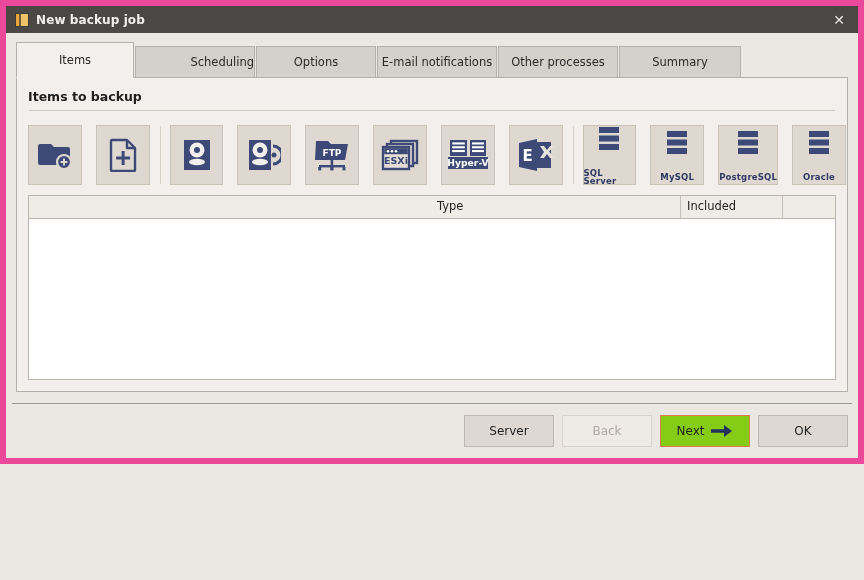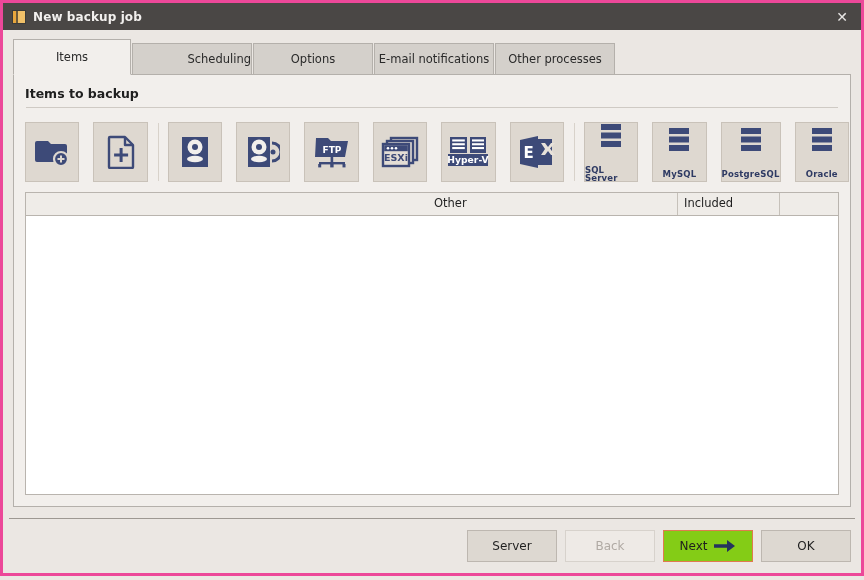--- a/index.html
+++ b/index.html
@@ -9,25 +9,25 @@
   body {
     width: 864px;
     height: 580px;
     font-family: "DejaVu Sans", "Liberation Sans", sans-serif;
     background: #ebe7e3;
     overflow: hidden;
     -webkit-font-smoothing: none;
   }
   .window {
     width: 864px;
-    height: 576px;
+    height: 464px;
     position: relative;
     background: #ebe7e3;
     box-sizing: border-box;
-    border: 3px solid #ec4899;
+    border: 6px solid #ec4899;
     display: flex;
     flex-direction: column;
   }
 
   
   .titlebar {
     height: 27px;
     background: #4a4745;
     display: flex;
     align-items: center;
@@ -260,20 +260,21 @@
     <div class="titlebar-title">New backup job</div>
     <div class="titlebar-close">✕</div>
   </div>
 
   <div class="tabstrip">
     <div class="tab active" style="width:118px;">Items</div>
     <div class="tab" style="width:120px;text-align:right;">Scheduling</div>
     <div class="tab" style="width:120px;">Options</div>
     <div class="tab" style="width:120px;">E-mail notifications</div>
     <div class="tab" style="width:120px;">Other processes</div>
+    <div class="tab" style="width:122px;">Summary</div>
   </div>
 
   <div class="panel">
 
     <div class="section-title">Items to backup</div>
     <div class="section-rule"></div>
 
     <div class="toolbar">
 
       <div class="tbtn">
@@ -443,21 +444,21 @@
           </svg>
         </span>
         <span class="dblabel">Oracle</span>
       </div>
 
     </div>
 
     <div class="table-wrap">
       <div class="thead">
         <div class="th" style="width:402px;margin-top:30px;">Item</div>
-        <div class="th" style="width:250px;">Other</div>
+        <div class="th" style="width:250px;">Type</div>
         <div class="th" style="width:102px;">Included</div>
         <div class="th" style="flex:1 1 auto;"></div>
       </div>
       <div class="tbody"></div>
     </div>
 
   </div>
 
   <div class="footer-rule"></div>
   <div class="footer">

